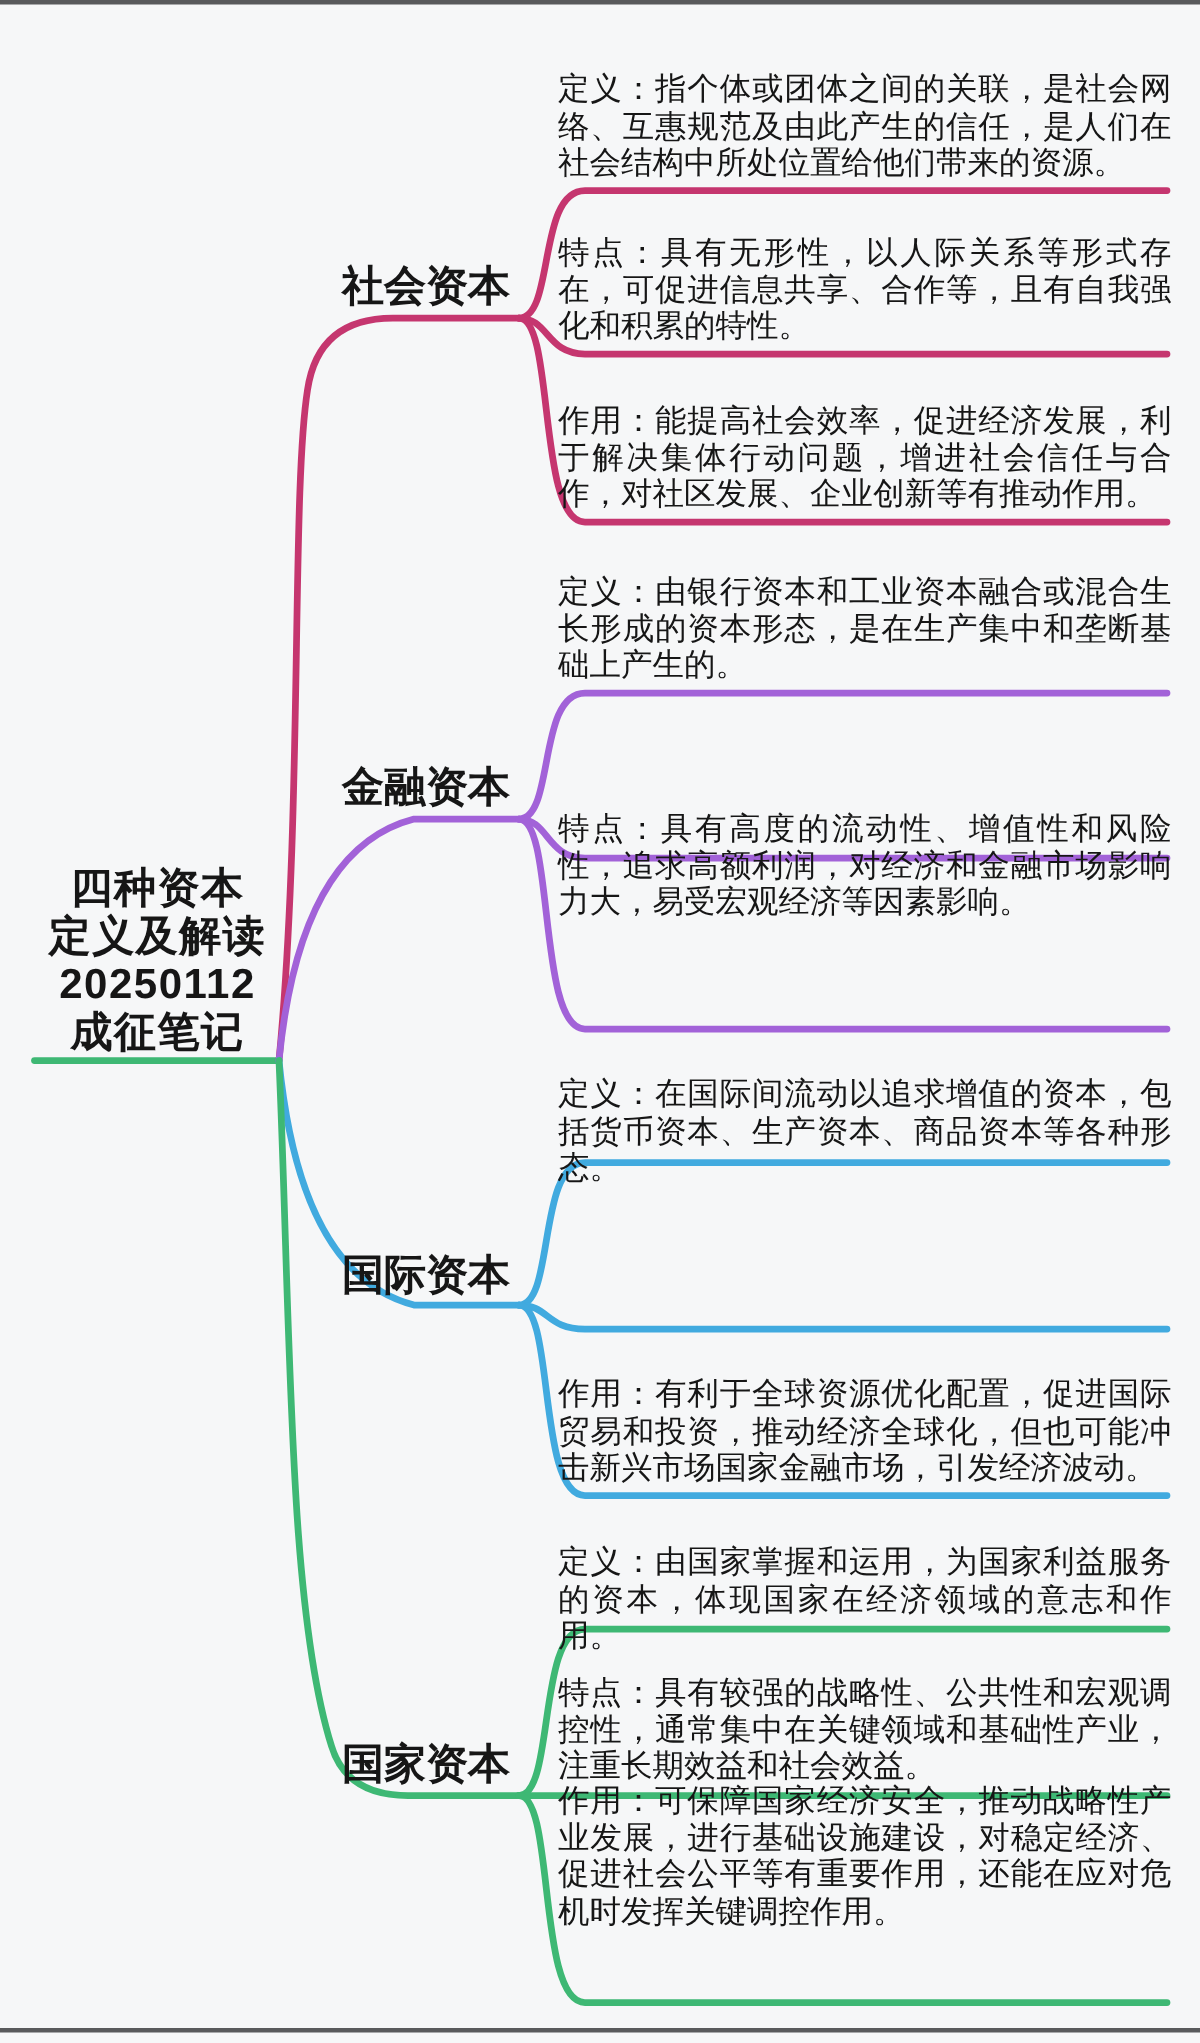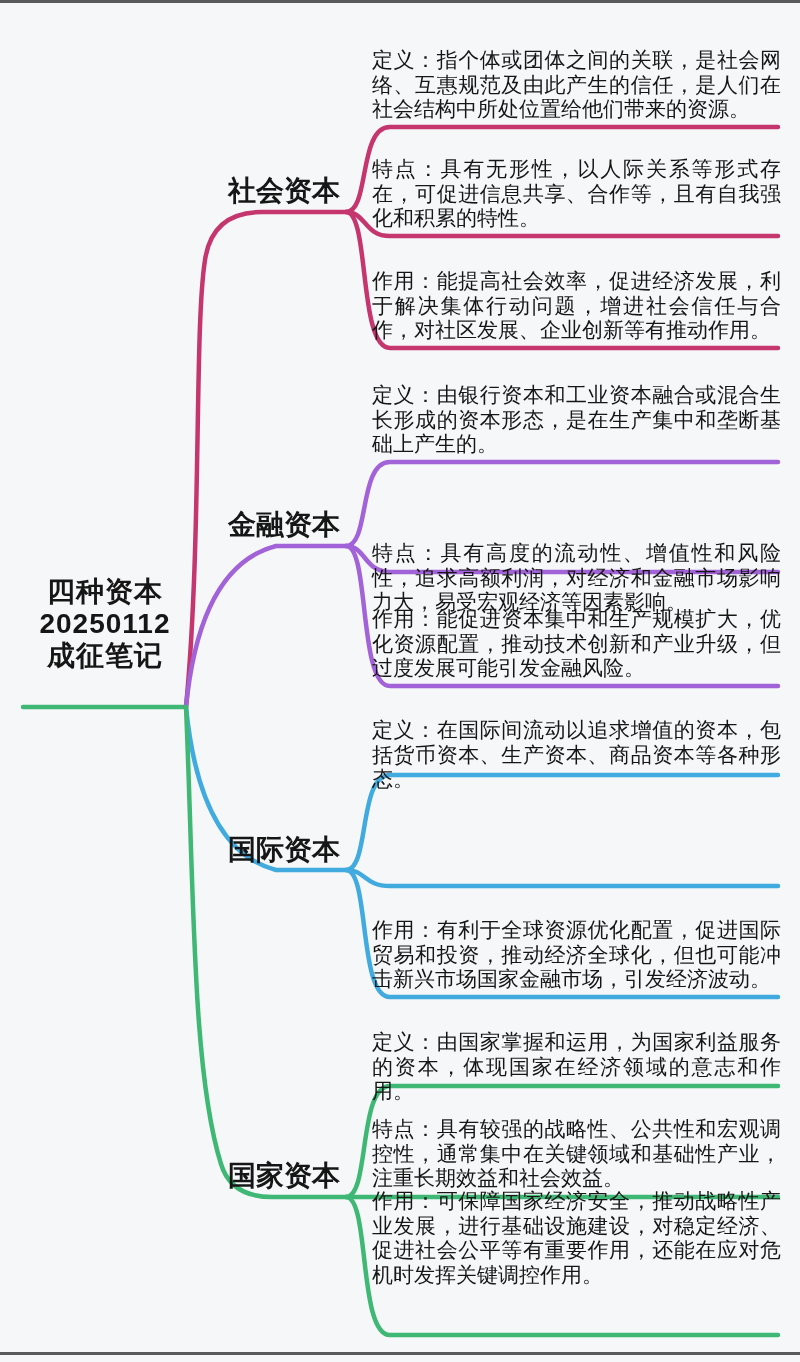--- a/index.html
+++ b/index.html
@@ -65,36 +65,36 @@
     <path d="M 346 870 C 366 870 364 886 390 886 H 778" stroke="#41aadf"></path>
     <path d="M 346 870 C 370 870 358 997 390 997 H 778" stroke="#41aadf"></path>
 
     <path d="M 346 1197 C 370 1197 358 1086 390 1086 H 778" stroke="#3eb874"></path>
     <path d="M 346 1197 H 778" stroke="#3eb874"></path>
     <path d="M 346 1197 C 370 1197 358 1335 390 1335 H 778" stroke="#3eb874"></path>
   </svg>
 
   <div class="central">
     <div>四种资本</div>
+    <div>定义及解读</div>
     <div>20250112</div>
     <div>成征笔记</div>
   </div>
 
   <div class="branch-label" style="top:177px;">社会资本</div>
   <div class="branch-label" style="top:511px;">金融资本</div>
   <div class="branch-label" style="top:836px;">国际资本</div>
   <div class="branch-label" style="top:1162px;">国家资本</div>
 
   <div class="node-text n3" style="top:48px;">定义：指个体或团体之间的关联，是社会网络、互惠规范及由此产生的信任，是人们在社会结构中所处位置给他们带来的资源。</div>
   <div class="node-text n3" style="top:157px;">特点：具有无形性，以人际关系等形式存在，可促进信息共享、合作等，且有自我强化和积累的特性。</div>
   <div class="node-text n3" style="top:269px;">作用：能提高社会效率，促进经济发展，利于解决集体行动问题，增进社会信任与合作，对社区发展、企业创新等有推动作用。</div>
 
   <div class="node-text n3" style="top:383px;">定义：由银行资本和工业资本融合或混合生长形成的资本形态，是在生产集中和垄断基础上产生的。</div>
   <div class="node-text n3" style="top:493px;margin-top:48px;">特点：具有高度的流动性、增值性和风险性，追求高额利润，对经济和金融市场影响力大，易受宏观经济等因素影响。</div>
-  <div class="node-text n3" style="top:607px;">作用：能促进资本集中和生产规模扩大，优化资源配置，推动技术创新和产业升级，但过度发展可能引发金融风险。</div>
 
   <div class="node-text n2" style="top:718px;">定义：在国际间流动以追求增值的资本，包括货币资本、生产资本、商品资本等各种形态。</div>
   <div class="node-text n3" style="top:918px;">作用：有利于全球资源优化配置，促进国际贸易和投资，推动经济全球化，但也可能冲击新兴市场国家金融市场，引发经济波动。</div>
 
   <div class="node-text n2" style="top:1030px;">定义：由国家掌握和运用，为国家利益服务的资本，体现国家在经济领域的意志和作用。</div>
   <div class="node-text n3" style="top:1117px;">特点：具有较强的战略性、公共性和宏观调控性，通常集中在关键领域和基础性产业，注重长期效益和社会效益。</div>
   <div class="node-text n4" style="top:1189px;">作用：可保障国家经济安全，推动战略性产业发展，进行基础设施建设，对稳定经济、促进社会公平等有重要作用，还能在应对危机时发挥关键调控作用。</div>
 
 </div>
 

